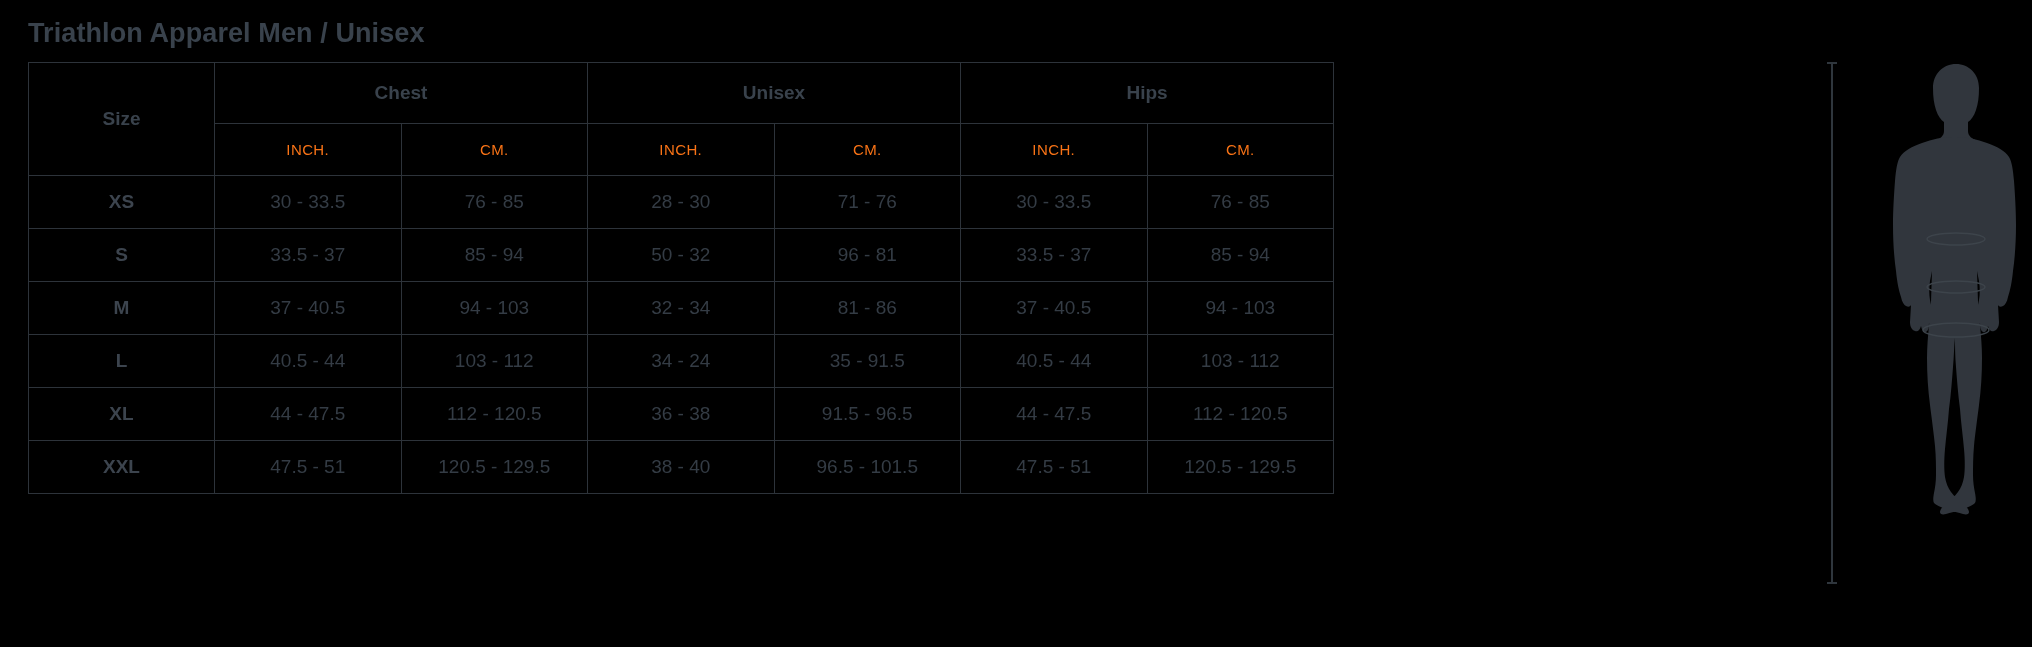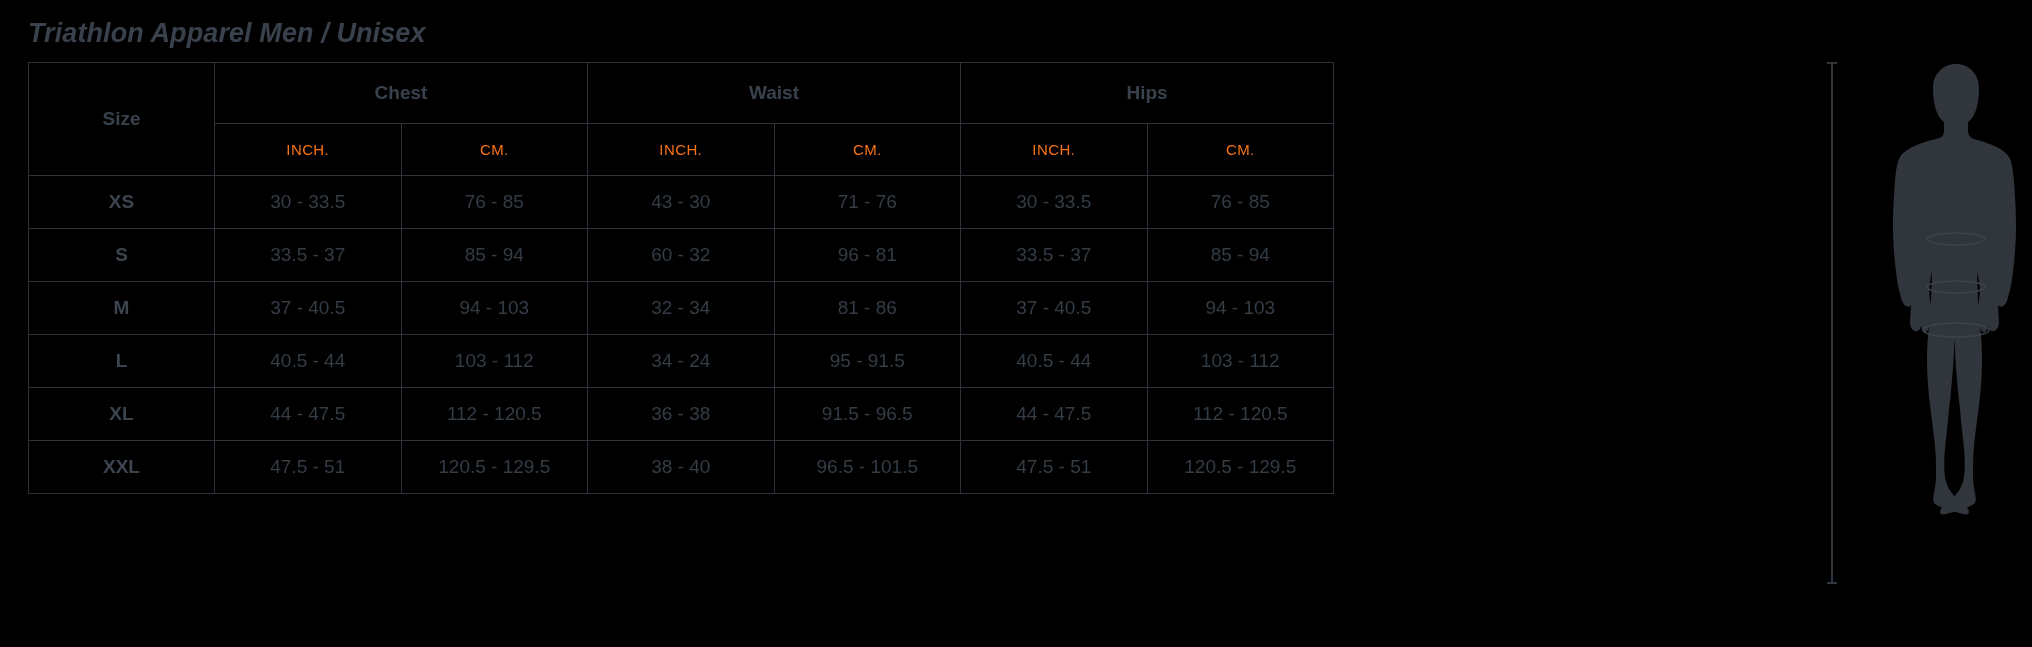--- a/index.html
+++ b/index.html
@@ -26,21 +26,20 @@
   
   .page-title {
     position: absolute;
     left: 28px;
     top: 18px;
     font-size: 27px;
     font-weight: bold;
     letter-spacing: 0.1px;
     color: #39424c;
     white-space: nowrap;
-    font-style: italic;
   }
 
   
   .table-wrap {
     position: absolute;
     left: 28px;
     top: 62px;
     width: 1305px;
   }
   table.size-table {
@@ -136,66 +135,66 @@
           <col class="c-unit">
         <col class="c-unit">
           <col class="c-unit">
           <col class="c-unit">
           <col class="c-unit">
       </colgroup>
       <thead>
         <tr class="group-row">
           <th rowspan="2">Size</th>
           <th colspan="2">Chest</th>
-          <th colspan="2">Waist</th>
+          <th colspan="2">Unisex</th>
           <th colspan="2">Hips</th>
         </tr>
         <tr class="unit-row">
           <th>INCH.</th>
           <th>CM.</th>
           <th>INCH.</th>
           <th>CM.</th>
           <th>INCH.</th>
           <th>CM.</th>
         </tr>
       </thead>
       <tbody>
         <tr class="data-row">
           <td class="size-cell">XS</td>
           <td>30 - 33.5</td>
           <td>76 - 85</td>
-          <td>43 - 30</td>
+          <td>28 - 30</td>
           <td>71 - 76</td>
           <td>30 - 33.5</td>
           <td>76 - 85</td>
         </tr>
         <tr class="data-row">
           <td class="size-cell">S</td>
           <td>33.5 - 37</td>
           <td>85 - 94</td>
-          <td>60 - 32</td>
+          <td>50 - 32</td>
           <td>96 - 81</td>
           <td>33.5 - 37</td>
           <td>85 - 94</td>
         </tr>
         <tr class="data-row">
           <td class="size-cell">M</td>
           <td>37 - 40.5</td>
           <td>94 - 103</td>
           <td>32 - 34</td>
           <td>81 - 86</td>
           <td>37 - 40.5</td>
           <td>94 - 103</td>
         </tr>
         <tr class="data-row">
           <td class="size-cell">L</td>
           <td>40.5 - 44</td>
           <td>103 - 112</td>
           <td>34 - 24</td>
-          <td>95 - 91.5</td>
+          <td>35 - 91.5</td>
           <td>40.5 - 44</td>
           <td>103 - 112</td>
         </tr>
         <tr class="data-row">
           <td class="size-cell">XL</td>
           <td>44 - 47.5</td>
           <td>112 - 120.5</td>
           <td>36 - 38</td>
           <td>91.5 - 96.5</td>
           <td>44 - 47.5</td>

